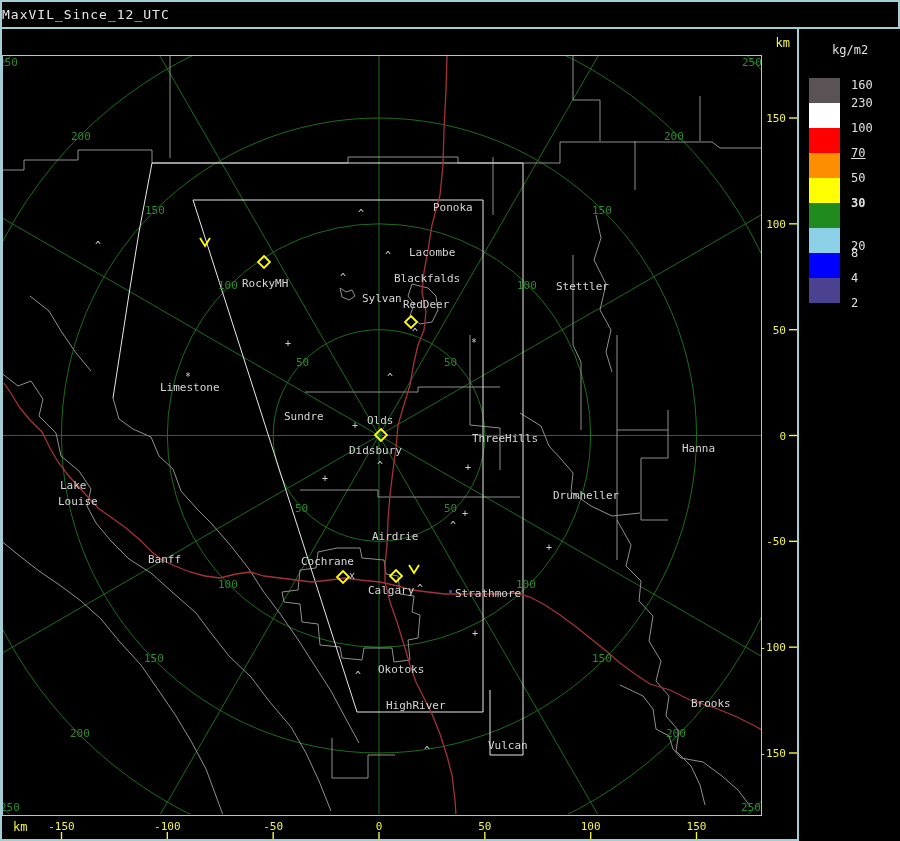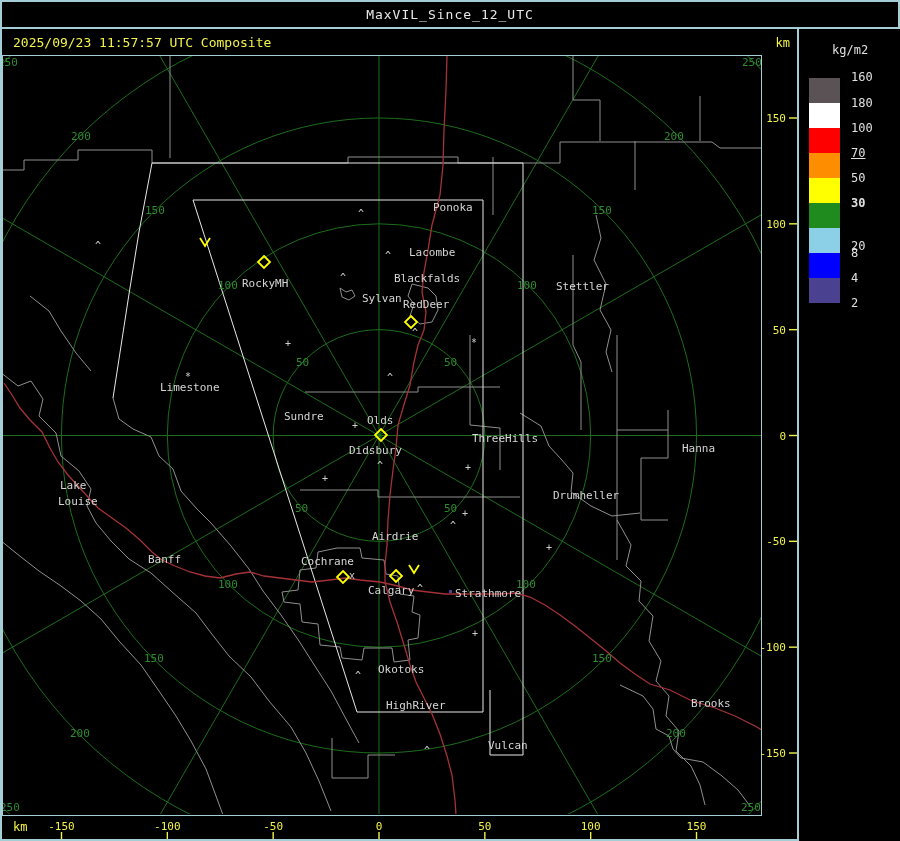--- a/index.html
+++ b/index.html
@@ -9,21 +9,21 @@
   }
   html,body{margin:0;padding:0;background:#222;}
   #screen{
     position:relative;width:900px;height:841px;background:var(--bg);
     overflow:hidden;font-family:"DejaVu Sans Mono", monospace;
   }
   #screen *{box-sizing:border-box;}
   .titlebar{
     position:absolute;left:0;top:0;width:900px;height:29px;
     border:2px solid var(--teal);background:var(--bg);
-    display:flex;align-items:center;justify-content:center;
+    display:flex;align-items:center;justify-content:flex-start;
   }
   .titlebar span{color:#e8e8e8;font-size:13px;letter-spacing:1px;}
   .left-edge{position:absolute;left:0;top:29px;width:2px;height:812px;background:var(--teal);}
   .sep-v{position:absolute;left:797px;top:29px;width:2px;height:812px;background:var(--teal);}
   .bottom-line{position:absolute;left:0;top:839px;width:799px;height:2px;background:var(--teal);}
   .map-border{position:absolute;left:2px;top:55px;width:760px;height:761px;border:1px solid var(--teal);}
   .ts{position:absolute;left:13px;top:35px;color:var(--yellow);font-size:13px;white-space:pre;}
   .km-top{position:absolute;left:766px;top:36px;width:24px;text-align:right;color:var(--yellow);font-size:12px;}
   .km-bottom{position:absolute;left:13px;top:820px;color:var(--yellow);font-size:12px;}
   .legend{position:absolute;left:799px;top:29px;width:85px;height:812px;background:var(--bg);}
@@ -40,38 +40,37 @@
 
   <div class="titlebar">
     <span>MaxVIL_Since_12_UTC</span>
   </div>
 
   <div class="left-edge"></div>
   <div class="map-border"></div>
   <div class="sep-v"></div>
   <div class="bottom-line"></div>
 
-  <span class="ts">2025/09/23 11:57:57 UTC Composite</span>
   <span class="km-top">km</span>
   <span class="km-bottom">km</span>
 
   <div class="legend">
     <div class="legend-title">kg/m2</div>
     <div id="legend-rows">
         <div class="box" style="top: 49px; background: rgb(90, 82, 85);"></div>
         <div class="box" style="top: 74px; background: rgb(255, 255, 255);"></div>
         <div class="box" style="top: 99px; background: rgb(254, 0, 0);"></div>
         <div class="box" style="top: 124px; background: rgb(255, 141, 0);"></div>
         <div class="box" style="top: 149px; background: rgb(255, 255, 0);"></div>
         <div class="box" style="top: 174px; background: rgb(31, 139, 31);"></div>
         <div class="box" style="top: 199px; background: rgb(140, 208, 232);"></div>
         <div class="box" style="top: 224px; background: rgb(0, 0, 254);"></div>
         <div class="box" style="top: 249px; background: rgb(74, 65, 145);"></div>
-        <div class="val" style="top: 42px;">160</div>
-        <div class="val" style="top: 68px;">180</div>
+        <div class="val" style="top: 50px;">160</div>
+        <div class="val" style="top: 68px;">230</div>
         <div class="val" style="top: 93px;">100</div>
         <div class="val" style="top: 118px; text-decoration: underline;">70</div>
         <div class="val" style="top: 143px;">50</div>
         <div class="val" style="top: 168px; font-weight: bold;">30</div>
         <div class="val" style="top: 211px;">20</div>
         <div class="val" style="top: 218px;">8</div>
         <div class="val" style="top: 243px;">4</div>
         <div class="val" style="top: 268px;">2</div>
       </div>
   </div>

